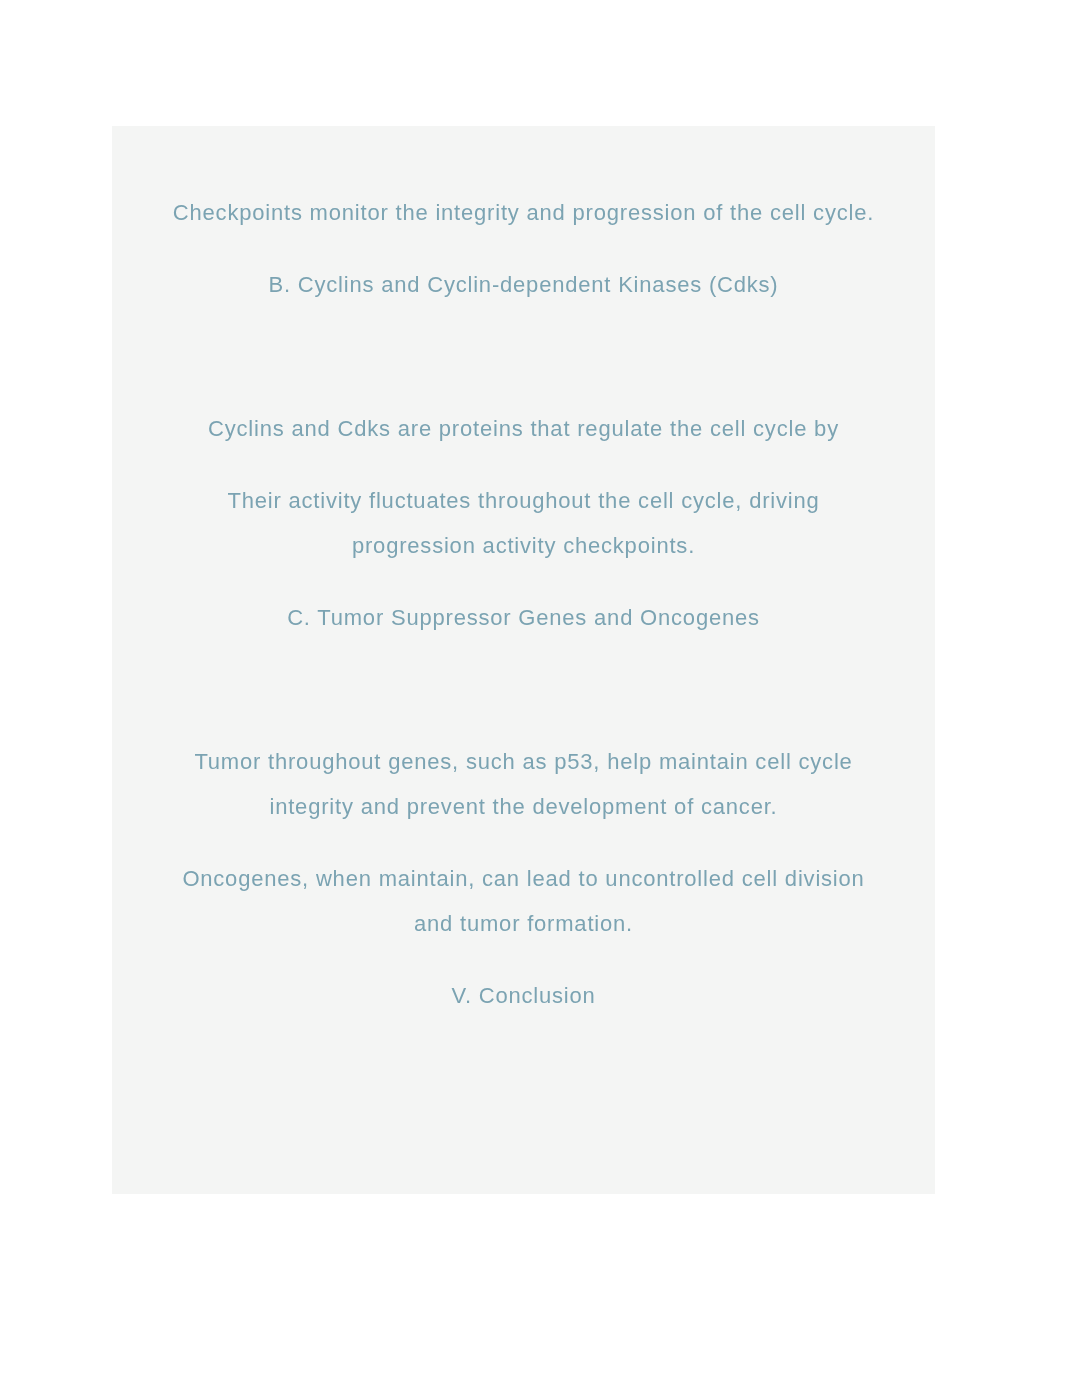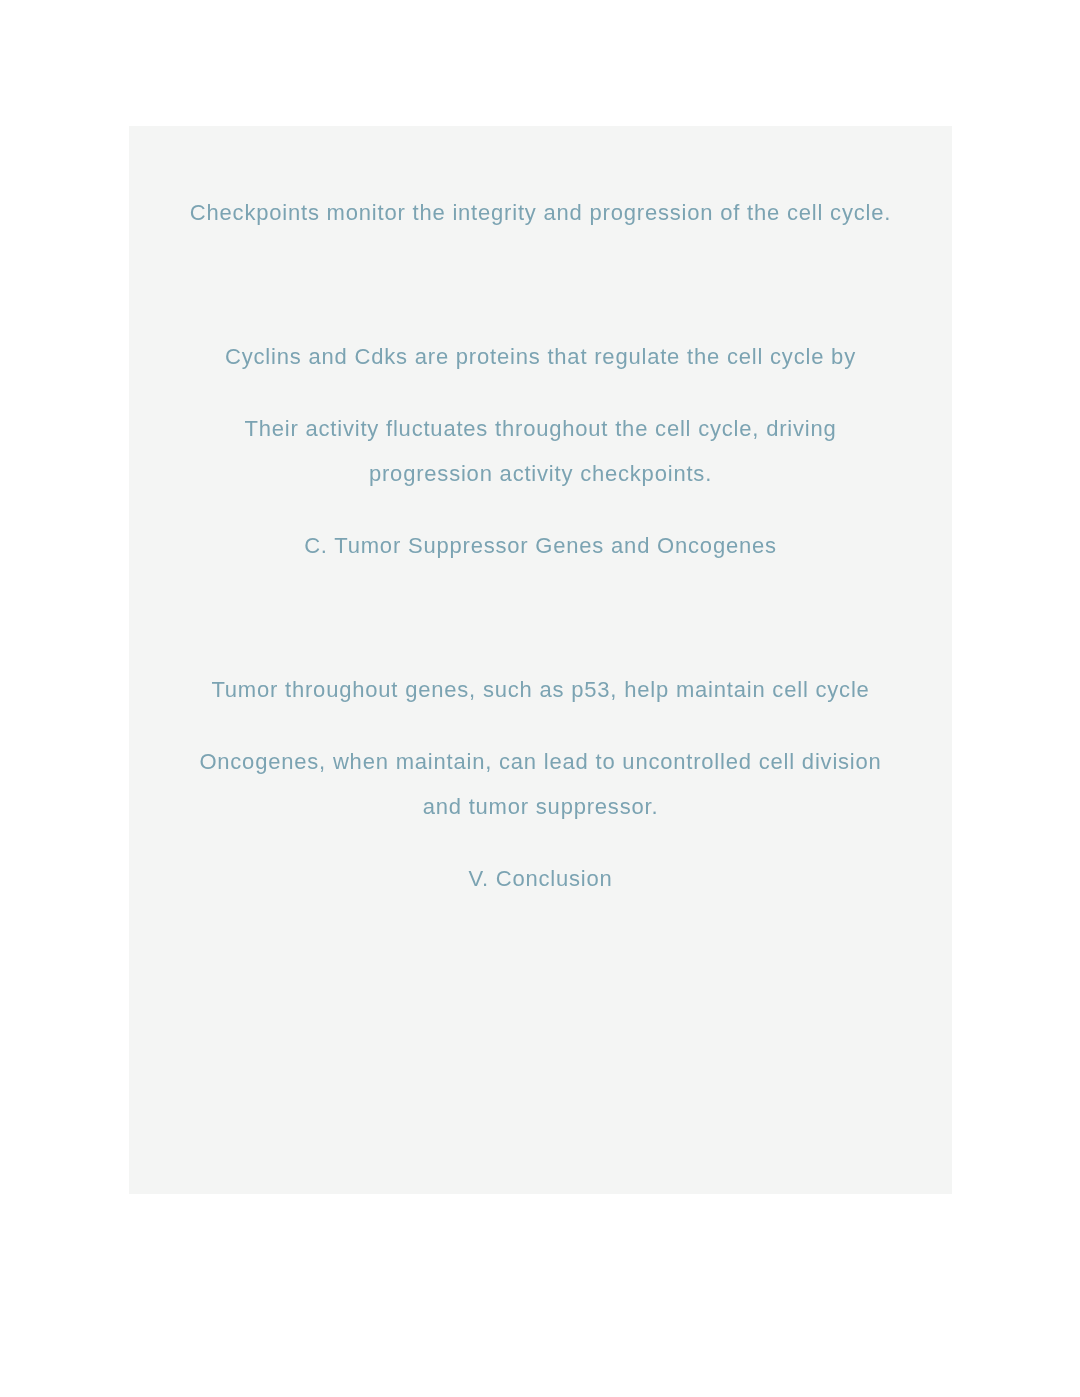--- a/index.html
+++ b/index.html
@@ -9,21 +9,21 @@
   body {
     width: 1080px;
     height: 1397px;
     position: relative;
     background: var(--page-bg, #ffffff);
     font-family: "Liberation Sans", sans-serif;
     overflow: hidden;
   }
   .sheet {
     position: absolute;
-    left: 129px;
+    left: 112px;
     top: 126px;
     width: 823px;
     height: 1068px;
     background: var(--sheet-bg, #f4f5f4);
     box-sizing: border-box;
     padding-top: 64px;
   }
   .block {
     margin: 0 0 27px 0;
   }
@@ -42,36 +42,40 @@
   }
 </style>
 </head>
 <body style="--page-bg: #ffffff; --sheet-bg: #f4f5f4; --text-color: #7ba3b2;">
 
 <div class="sheet">
   <div id="blocks-container">
       <div class="block">
         <span class="line">Checkpoints monitor the integrity and progression of the cell cycle.</span>
       </div>
+      <div class="block">
+        <span class="line">B. Cyclins and Cyclin-dependent Kinases (Cdks)</span>
+      </div>
       <div class="spacer"></div>
       <div class="block">
         <span class="line">Cyclins and Cdks are proteins that regulate the cell cycle by</span>
       </div>
       <div class="block">
         <span class="line">Their activity fluctuates throughout the cell cycle, driving</span>
         <span class="line">progression activity checkpoints.</span>
       </div>
       <div class="block">
         <span class="line">C. Tumor Suppressor Genes and Oncogenes</span>
       </div>
       <div class="spacer"></div>
       <div class="block">
         <span class="line">Tumor throughout genes, such as p53, help maintain cell cycle</span>
+        <span class="line">integrity and prevent the development of cancer.</span>
       </div>
       <div class="block">
         <span class="line">Oncogenes, when maintain, can lead to uncontrolled cell division</span>
-        <span class="line">and tumor suppressor.</span>
+        <span class="line">and tumor formation.</span>
       </div>
       <div class="block">
         <span class="line">V. Conclusion</span>
       </div>
     </div>
 </div>
 
 </body></html>

